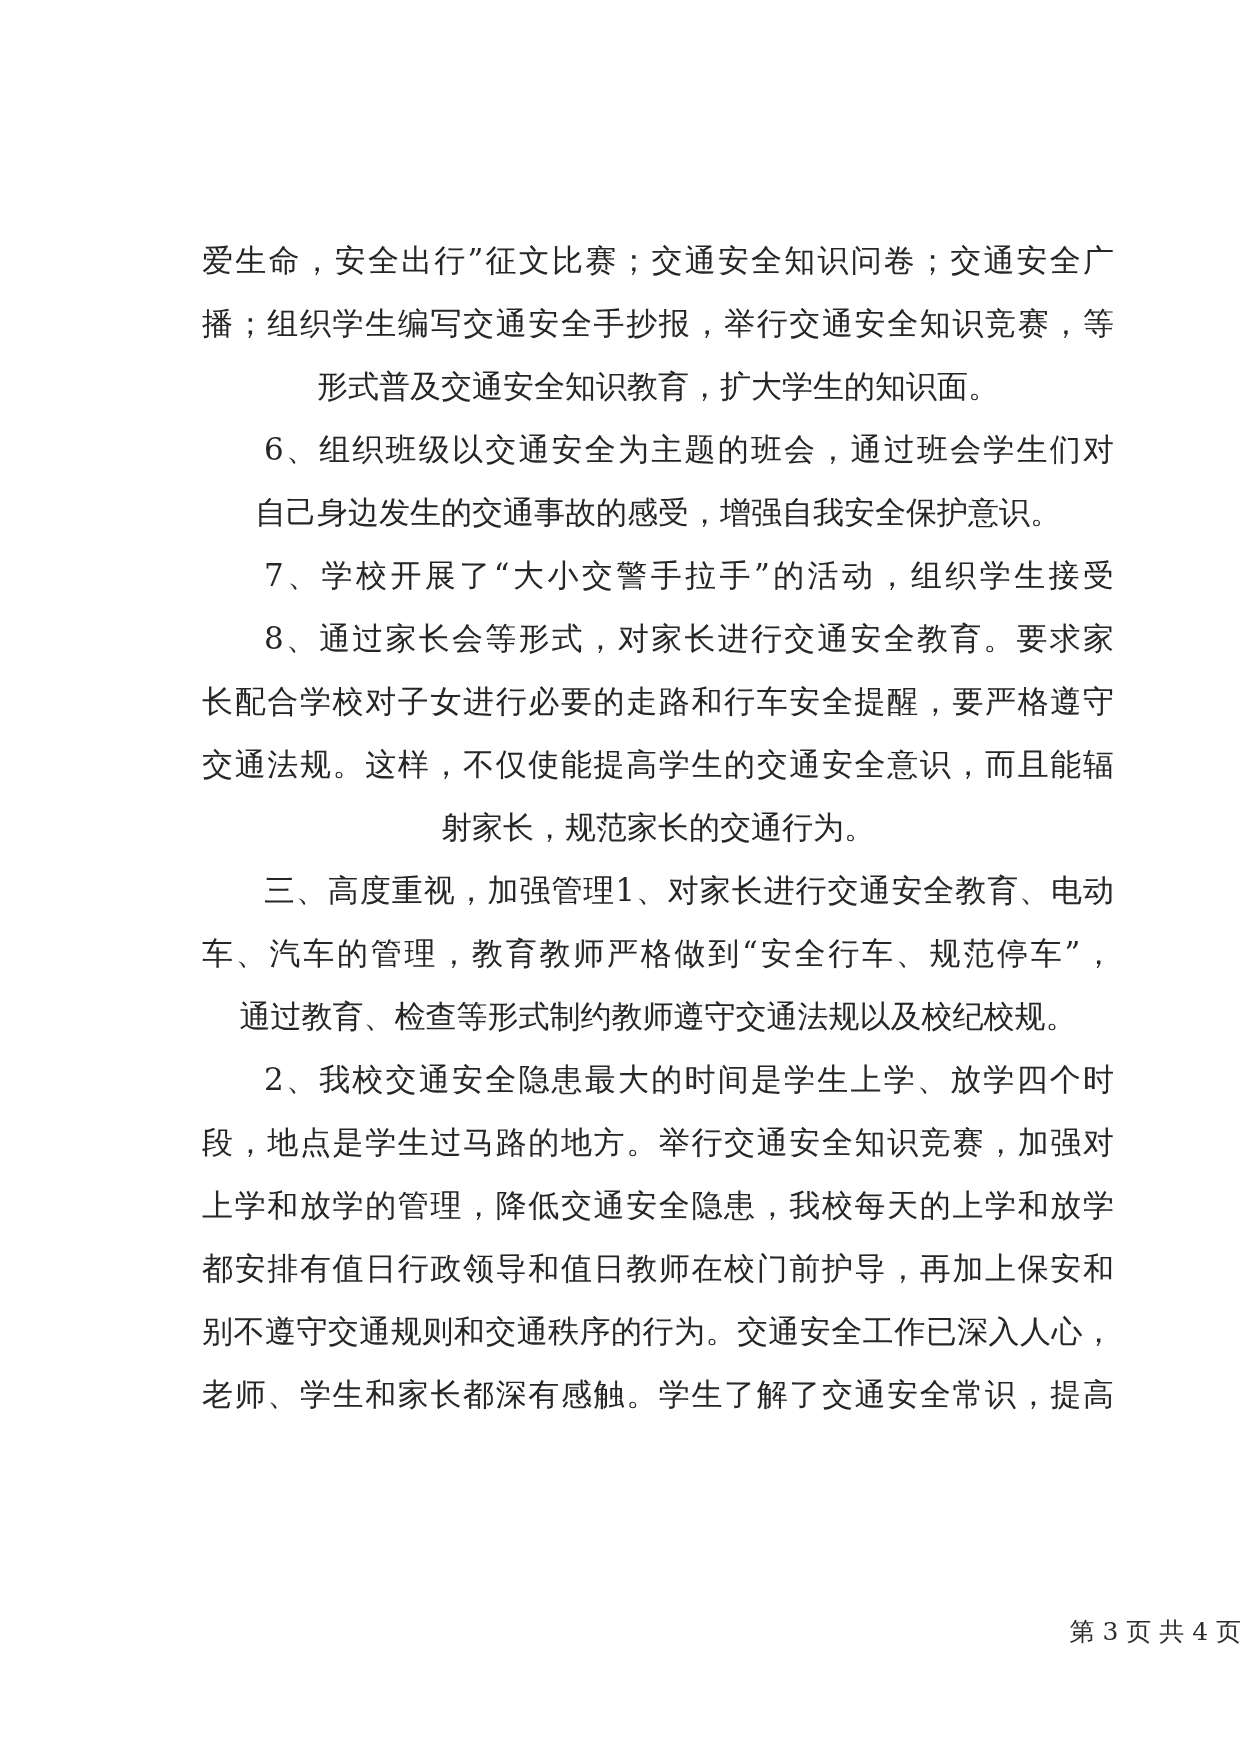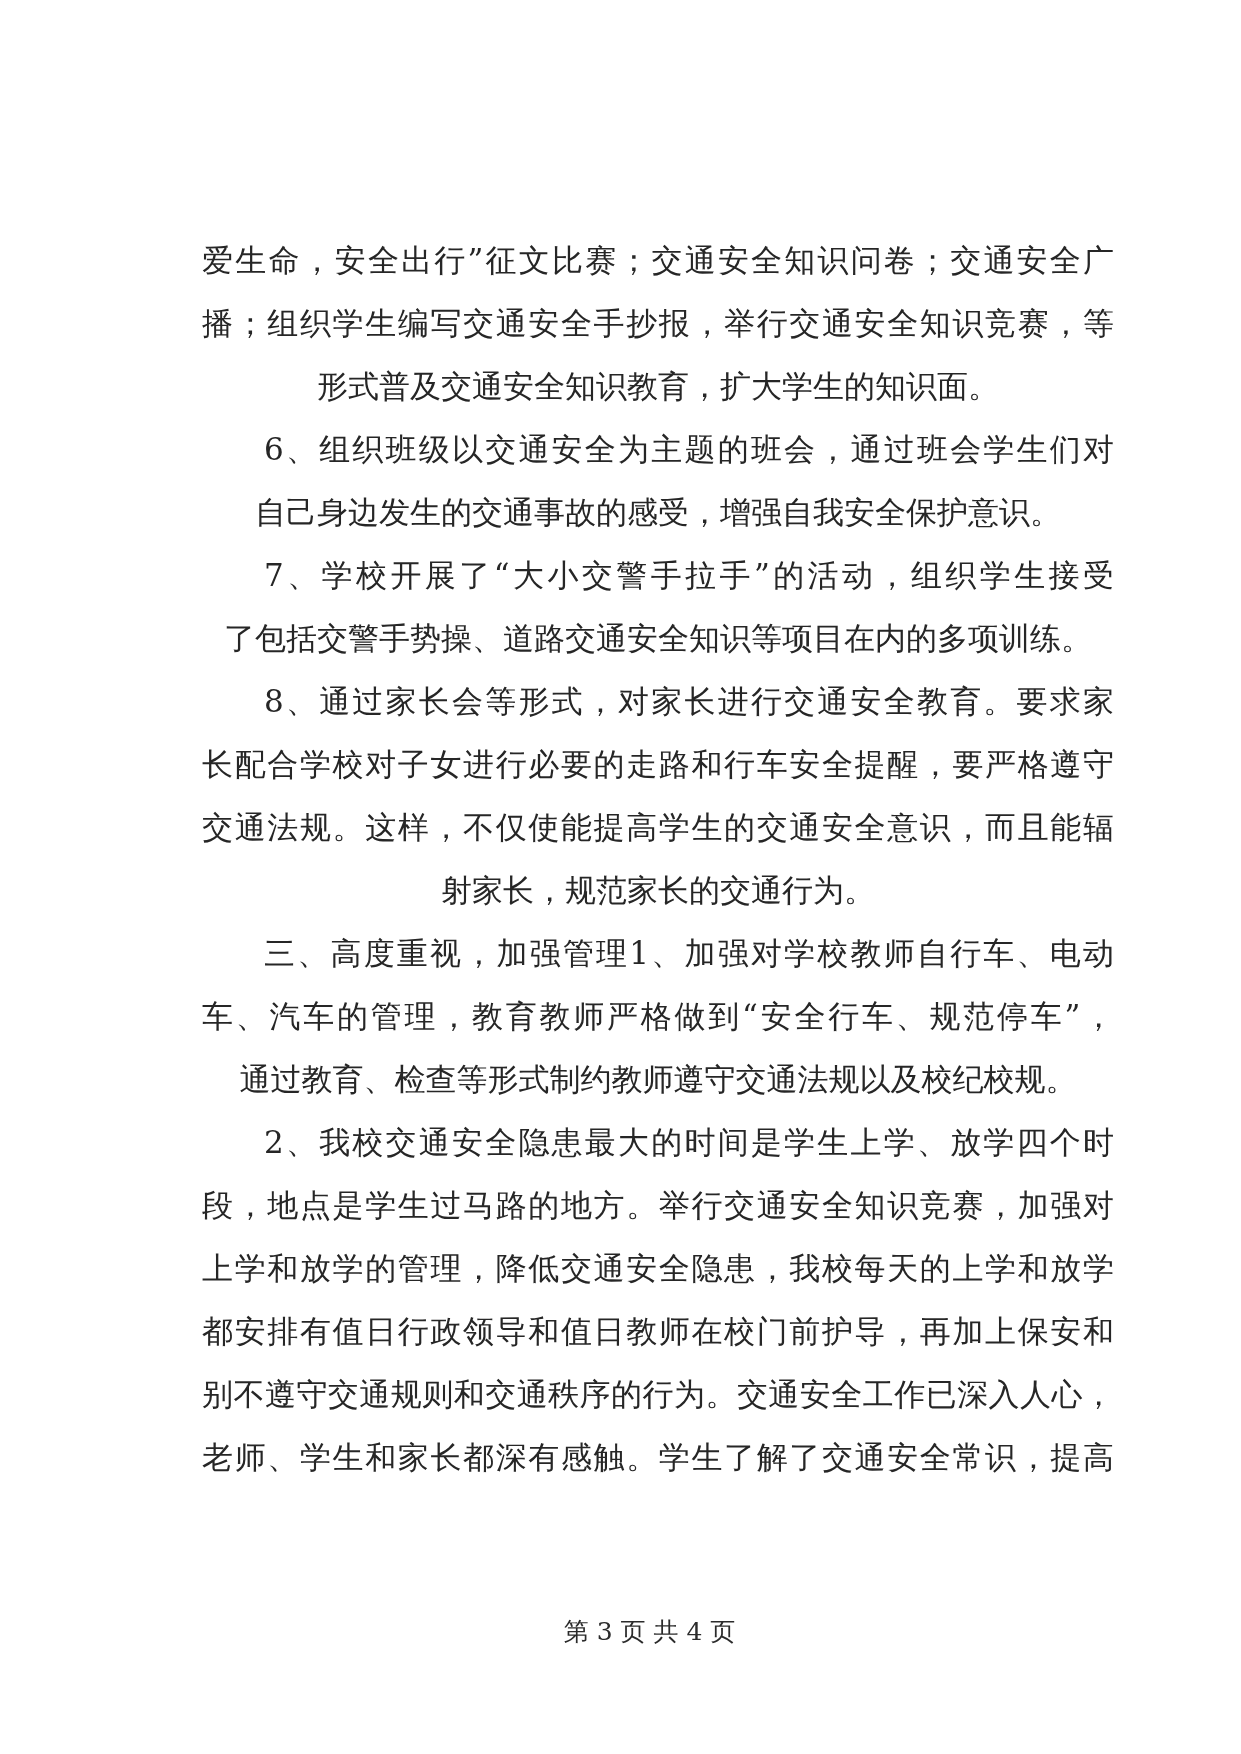--- a/index.html
+++ b/index.html
@@ -37,43 +37,42 @@
   .line.indent {
     text-indent: 62px;
   }
   .footer {
     position: absolute;
     top: 1616px;
     left: 0;
     width: 100%;
     box-sizing: border-box;
     padding-left: 58px;
-    text-align: center;
+    text-align: right;
     font-size: 25px;
     line-height: 32px;
     color: #2b2b2b;
   }
 </style>
 </head>
 <body>
 
 <div class="page">
   <div class="textblock" id="doc-lines">
       <div class="line just">爱生命，安全出行”征文比赛；交通安全知识问卷；交通安全广</div>
       <div class="line just">播；组织学生编写交通安全手抄报，举行交通安全知识竞赛，等</div>
       <div class="line">形式普及交通安全知识教育，扩大学生的知识面。</div>
       <div class="line indent just">6、组织班级以交通安全为主题的班会，通过班会学生们对</div>
       <div class="line">自己身边发生的交通事故的感受，增强自我安全保护意识。</div>
       <div class="line indent just">7、学校开展了“大小交警手拉手”的活动，组织学生接受</div>
-      <div class="line">了包括交警手势操、道路交通安全知识等项目在内的多项训练。</div>
       <div class="line indent just">8、通过家长会等形式，对家长进行交通安全教育。要求家</div>
       <div class="line just">长配合学校对子女进行必要的走路和行车安全提醒，要严格遵守</div>
       <div class="line just">交通法规。这样，不仅使能提高学生的交通安全意识，而且能辐</div>
       <div class="line">射家长，规范家长的交通行为。</div>
-      <div class="line indent just">三、高度重视，加强管理1、加强对学校教师自行车、电动</div>
+      <div class="line indent just">三、高度重视，加强管理1、对家长进行交通安全教育、电动</div>
       <div class="line just">车、汽车的管理，教育教师严格做到“安全行车、规范停车”，</div>
       <div class="line">通过教育、检查等形式制约教师遵守交通法规以及校纪校规。</div>
       <div class="line indent just">2、我校交通安全隐患最大的时间是学生上学、放学四个时</div>
       <div class="line just">段，地点是学生过马路的地方。举行交通安全知识竞赛，加强对</div>
       <div class="line just">上学和放学的管理，降低交通安全隐患，我校每天的上学和放学</div>
       <div class="line just">都安排有值日行政领导和值日教师在校门前护导，再加上保安和</div>
       <div class="line just">别不遵守交通规则和交通秩序的行为。交通安全工作已深入人心，</div>
       <div class="line just">老师、学生和家长都深有感触。学生了解了交通安全常识，提高</div>
     </div>
   <div class="footer">第 3 页 共 4 页</div>

